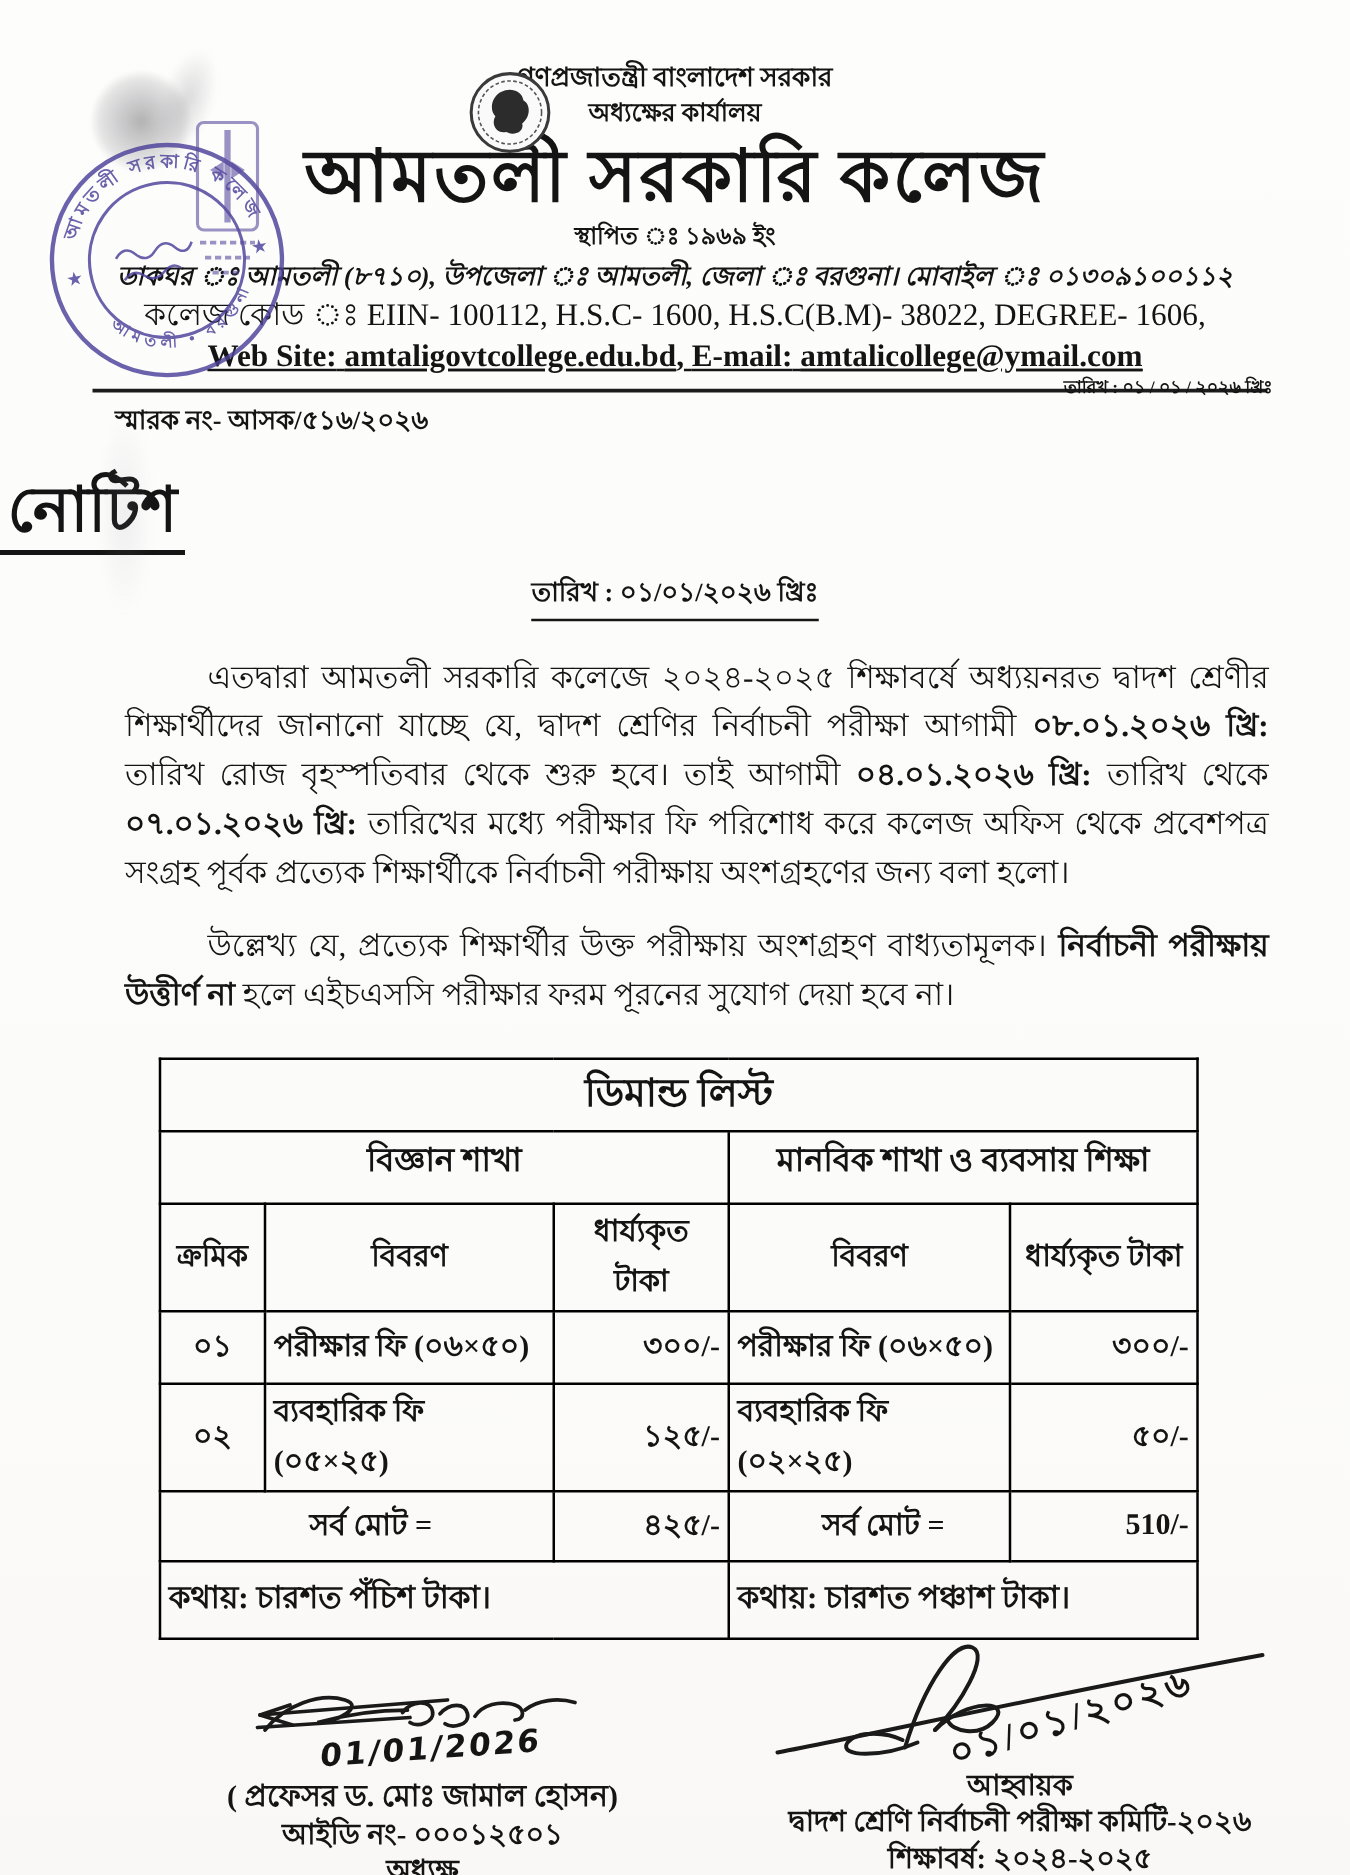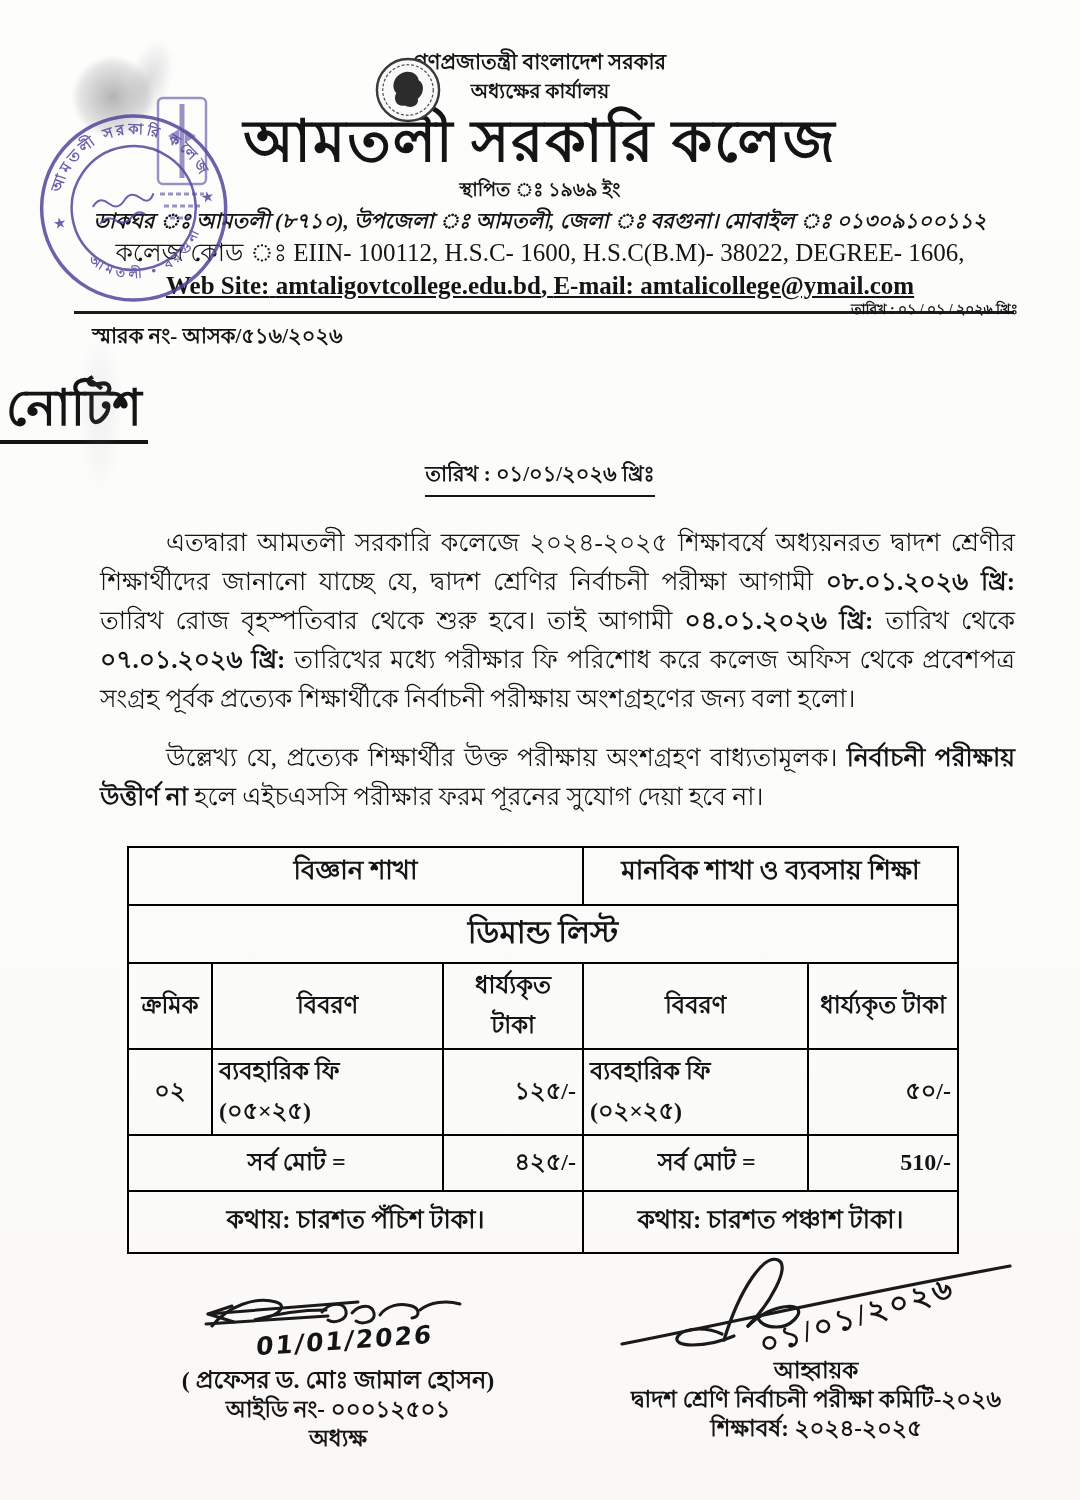--- a/index.html
+++ b/index.html
@@ -58,21 +58,21 @@
   table.demand th,table.demand td{border:2.5px solid #000;padding:2px 6px;}
   .t-title{font-size:31px;text-align:center;height:50px;}
   .t-group{text-align:center;height:52px;font-size:26px;vertical-align:top;padding-top:8px;}
   .t-head td{text-align:center;height:42px;font-size:24px;}
   .t-row td{height:52px;}
   .c-sl{text-align:center;}
   .c-desc{text-align:left;padding-left:12px;}
   .c-amt{text-align:right;padding-right:20px;}
   .t-total td{height:50px;}
   .t-total .lbl{text-align:center;padding-left:28px;}
-  .t-words td{text-align:center;height:56px;font-size:25px;}
+  .t-words td{text-align:left;height:56px;font-size:25px;}
 
   
   .sig-row{position:relative;height:248px;margin-top:8px;}
   .sig-left{position:absolute;left:148px;top:20px;width:380px;text-align:center;}
   .sig-right{position:absolute;left:596px;top:-18px;width:440px;text-align:center;}
   .ink-wrap{position:relative;height:84px;}
   .ink-wrap-r{position:relative;height:112px;}
   .hand-date-l{position:absolute;left:108px;top:44px;font-family:"DejaVu Sans",sans-serif;
     font-size:25px;font-weight:bold;transform:rotate(-4deg) skewX(-8deg);letter-spacing:2px;}
   .hand-date-r{position:absolute;left:160px;top:48px;font-size:30px;font-weight:bold;
@@ -169,32 +169,39 @@
   <table class="demand">
     <colgroup>
       <col style="width:84px">
         <col style="width:232px">
         <col style="width:140px">
       <col style="width:226px">
         <col style="width:150px">
     </colgroup>
     <tbody>
         <tr>
+      <th class="t-title" colspan="5">ডিমান্ড লিস্ট</th>
+    </tr>
+    <tr>
       <td class="t-group" colspan="3">বিজ্ঞান শাখা</td>
       <td class="t-group" colspan="2">মানবিক শাখা ও ব্যবসায় শিক্ষা</td>
-    </tr>
-    <tr>
-      <th class="t-title" colspan="5">ডিমান্ড লিস্ট</th>
     </tr>
     <tr class="t-head">
       <td>ক্রমিক</td>
       <td>বিবরণ</td>
       <td>ধার্য্যকৃত টাকা</td>
       <td>বিবরণ</td>
       <td>ধার্য্যকৃত টাকা</td>
+    </tr>
+    <tr class="t-row">
+      <td class="c-sl">০১</td>
+      <td class="c-desc">পরীক্ষার ফি (০৬×৫০)</td>
+      <td class="c-amt">৩০০/-</td>
+      <td class="c-desc">পরীক্ষার ফি (০৬×৫০)</td>
+      <td class="c-amt">৩০০/-</td>
     </tr>
     <tr class="t-row">
       <td class="c-sl">০২</td>
       <td class="c-desc">ব্যবহারিক ফি (০৫×২৫)</td>
       <td class="c-amt">১২৫/-</td>
       <td class="c-desc">ব্যবহারিক ফি (০২×২৫)</td>
       <td class="c-amt">৫০/-</td>
     </tr>
     <tr class="t-total">
       <td class="lbl" colspan="2">সর্ব মোট =</td>

